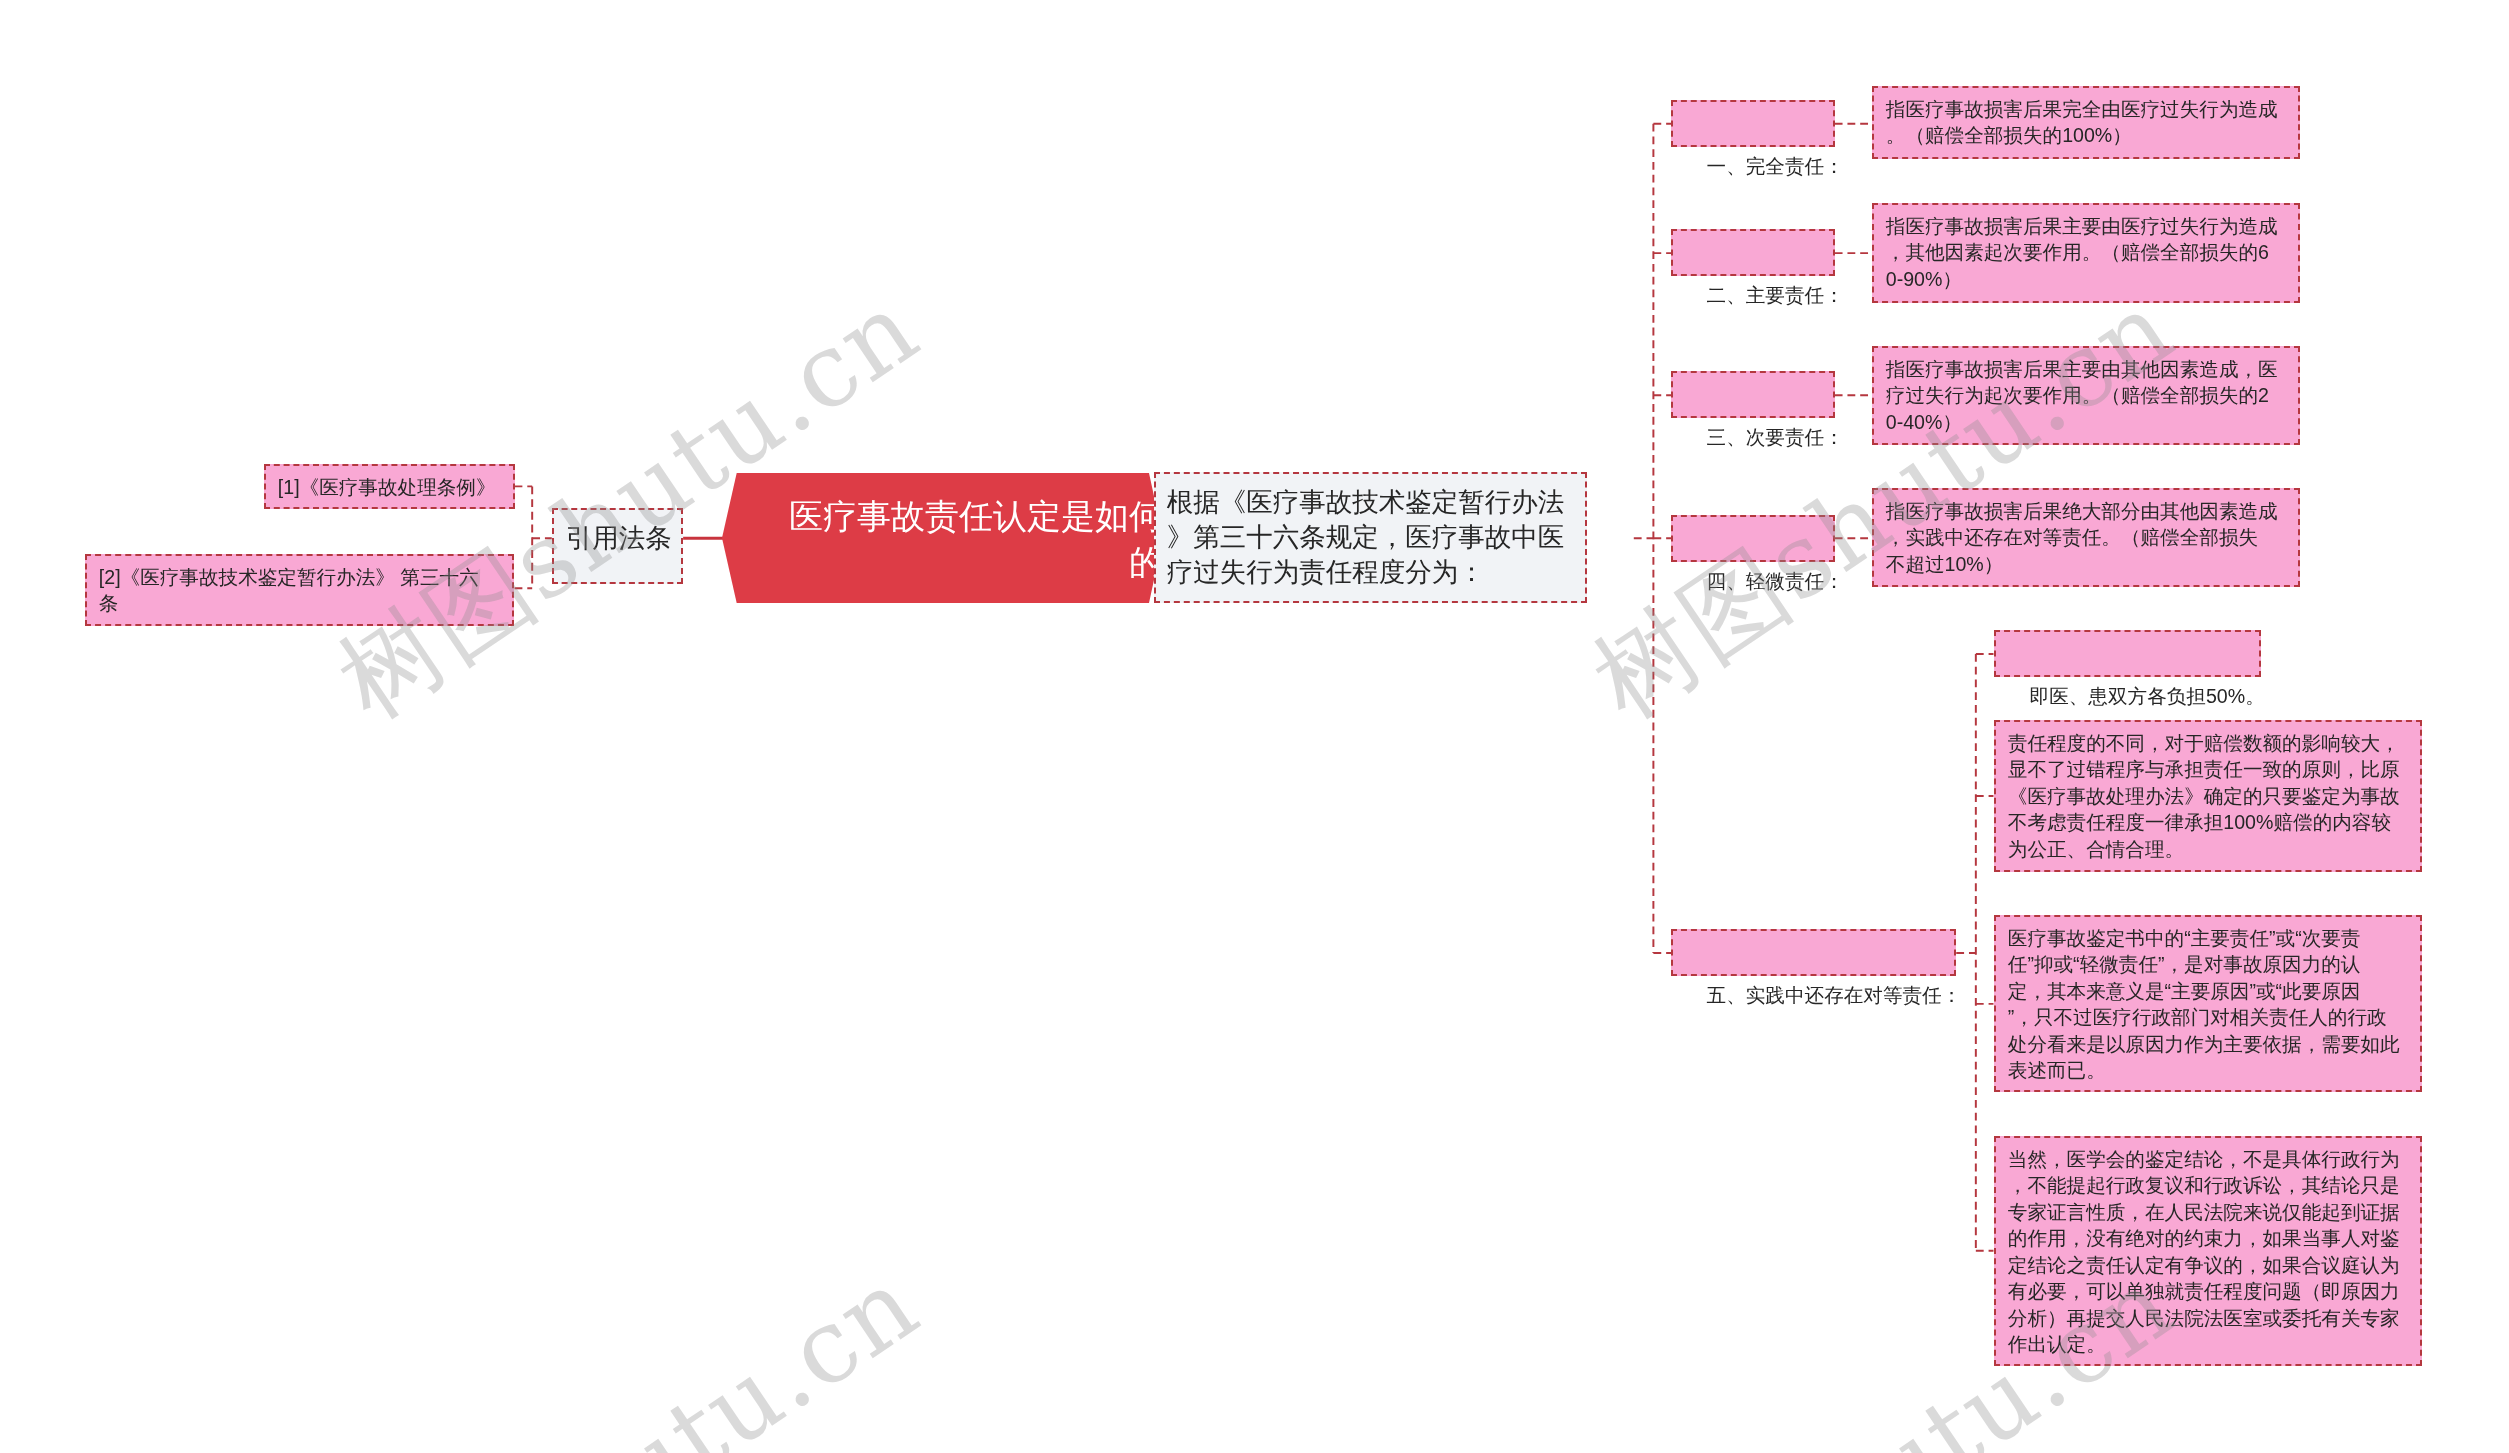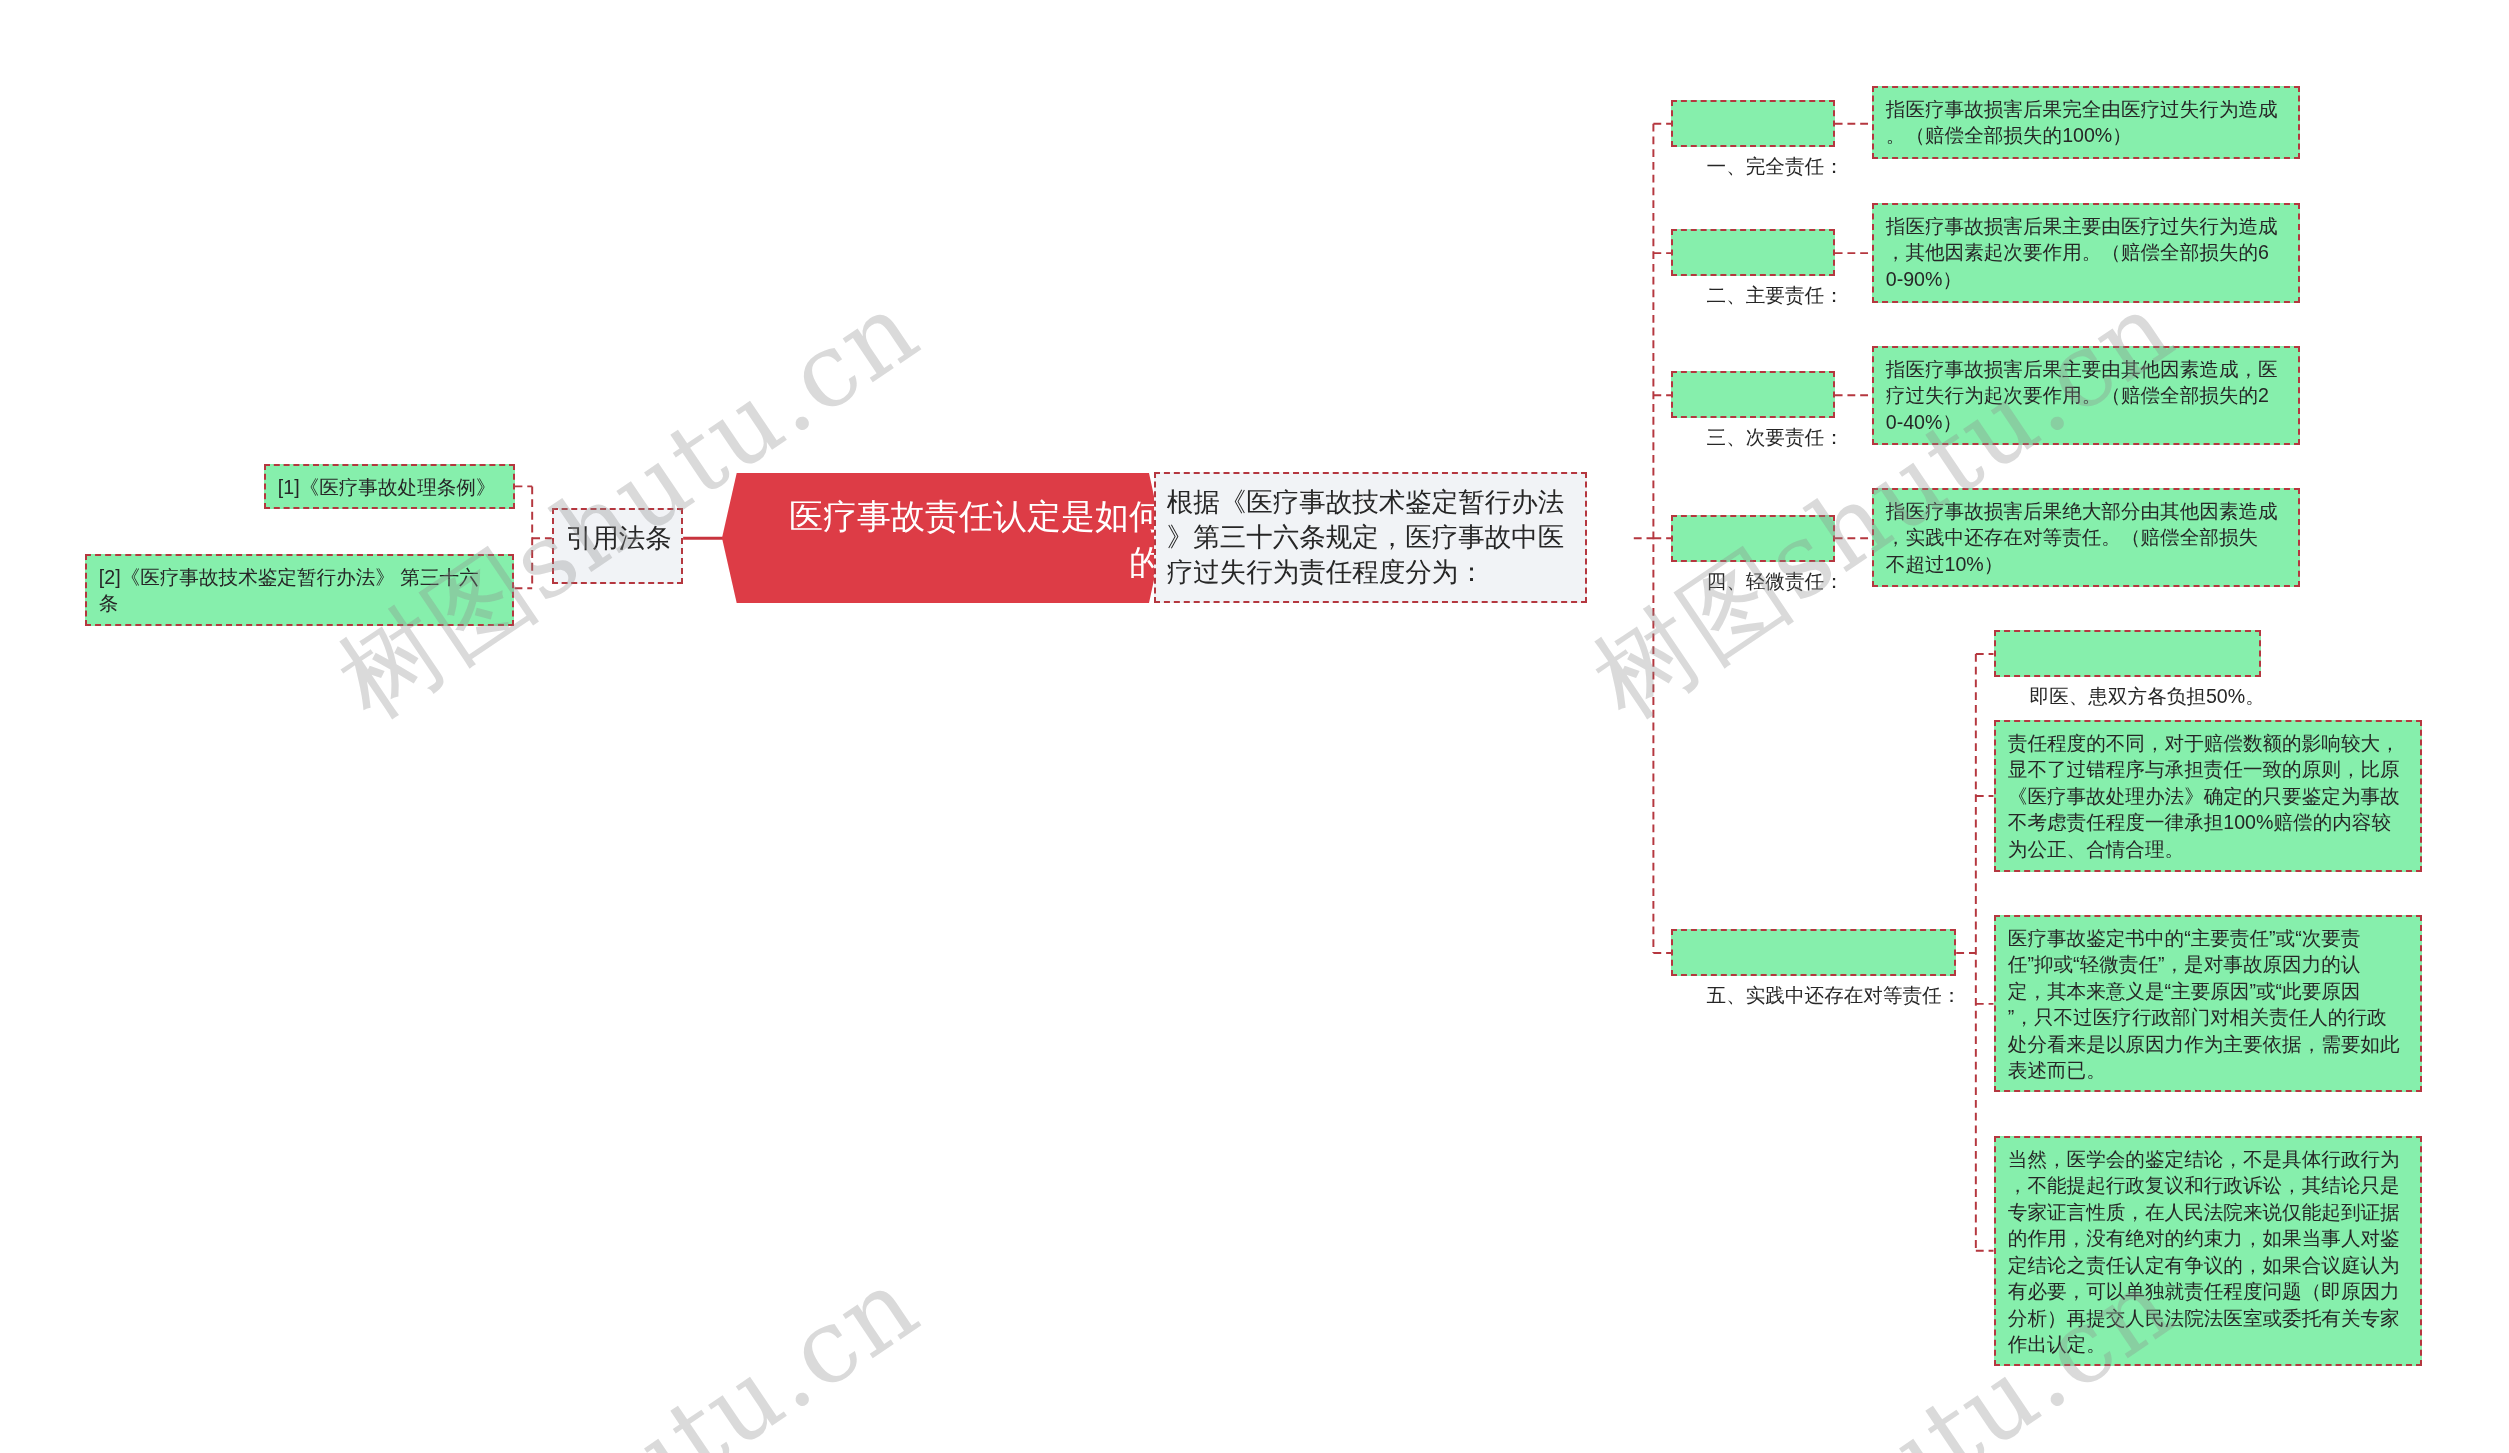--- a/index.html
+++ b/index.html
@@ -10,21 +10,21 @@
       --line:#C8343E;
     }
     html,body{margin:0;padding:0;background:#ffffff;}
     #canvas{
       position:relative;width:2509px;height:1454px;overflow:hidden;background:#ffffff;
       font-family:"Liberation Sans","DejaVu Sans",sans-serif;color:var(--text);
     }
     svg.connectors{position:absolute;left:0;top:0;width:2509px;height:1454px;}
     .node{
       position:absolute;box-sizing:border-box;border:2px dashed var(--border);
-      background:#86efac;color:var(--text);
+      background:#f9a8d4;color:var(--text);
     }
     .node .txt{display:block;white-space:pre;}
     .small{font-size:19.6px;line-height:26.5px;padding:7.8px 11.8px;}
     .label{font-size:19.6px;line-height:43px;padding:0 11.8px;white-space:pre;}
     .filled{background:var(--fill);}
     .center-node{
       position:absolute;left:722px;top:473px;width:441px;height:130px;
       background:var(--accent);color:#ffffff;box-sizing:border-box;
       clip-path:polygon(14.7px 0,427px 0,441px 65px,427px 130px,14.7px 130px,0 65px);
       text-align:right;font-size:34px;line-height:46px;padding-top:19.6px;

